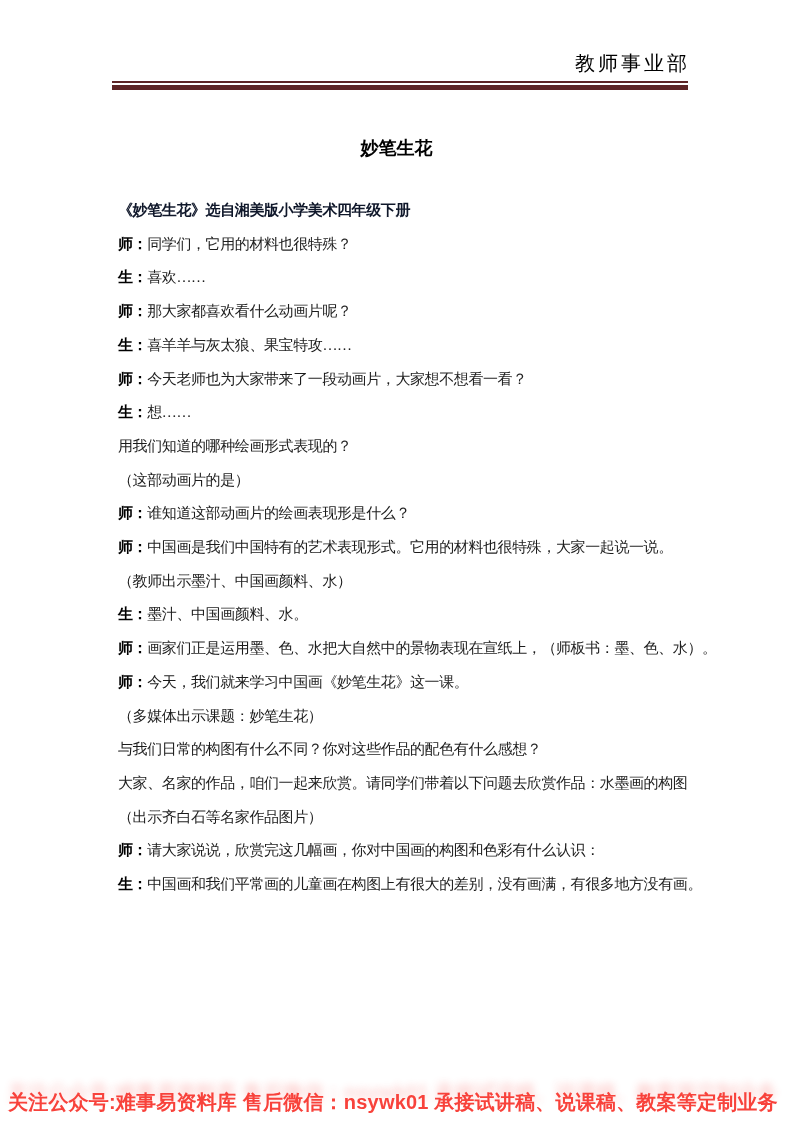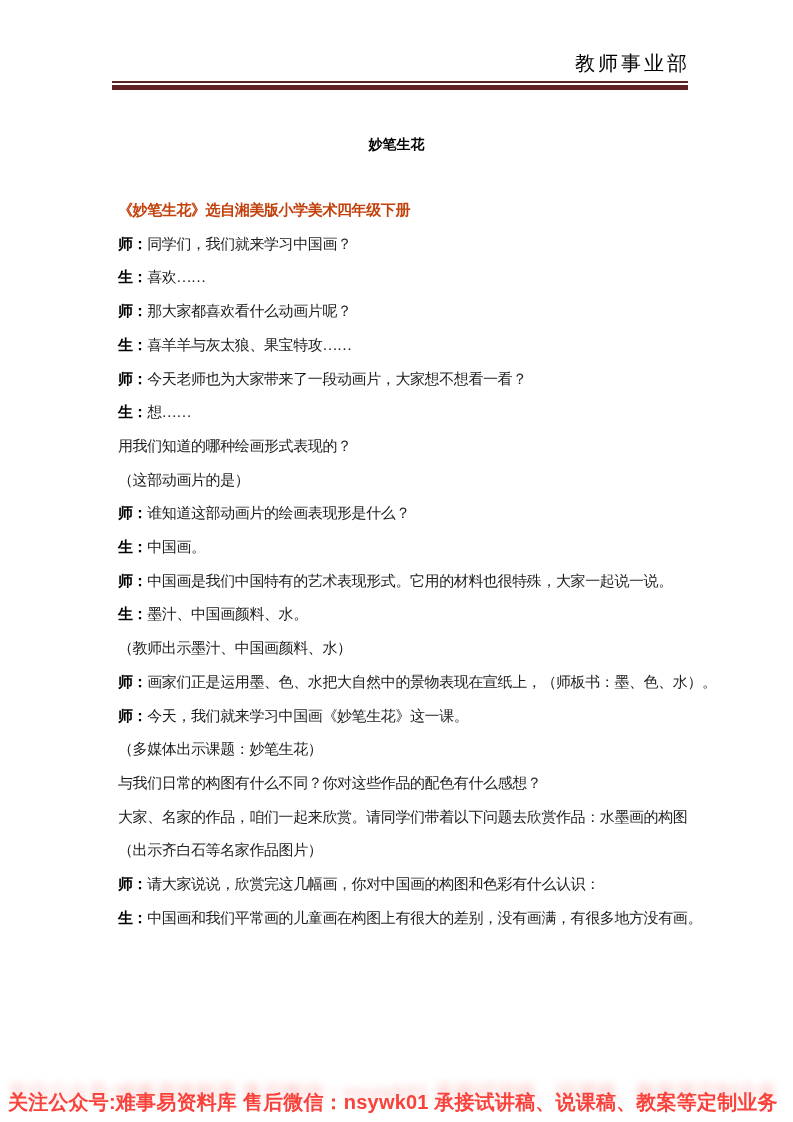--- a/index.html
+++ b/index.html
@@ -19,35 +19,35 @@
     font-family:"Liberation Serif", serif;
   }
   .header-rule { position:absolute; left:112px; top:81px; width:576px; }
   .header-rule .thin  { height:1.5px; background:#5e2526; }
   .header-rule .gap   { height:2px; }
   .header-rule .thick { height:5px; background:#5e2526; }
   .doc-title {
     position:absolute;
     left:0; top:136px; width:100%;
     text-align:center;
-    font-size:14px;
+    font-size:18px;
     font-weight:bold;
     color:#000;
   }
   .body-lines {
     position:absolute;
     left:118px; top:194px; width:580px;
     font-size:15px;
     line-height:33.7px;
     letter-spacing:-0.4px;
     color:#1c1c1c;
   }
   .line { white-space:nowrap; }
   .line .prefix { font-weight:bold; color:#000; }
-  .line.bold { font-weight:bold; color:#c2410c; }
+  .line.bold { font-weight:bold; color:#0f172a; }
   .footer-promo {
     position:absolute;
     left:8px; top:1089px; width:779px;
     font-family:"Liberation Sans", sans-serif;
     font-weight:bold;
     font-size:20px;
     letter-spacing:0.2px;
     white-space:nowrap;
     color:#f8423b;
     text-shadow:0 -10px 7px rgba(248,66,59,0.22);
@@ -68,21 +68,21 @@
 
   <div class="doc-title">妙笔生花</div>
 
   <div class="body-lines">
 
       <div class="line bold">
         <span class="prefix"></span><span class="text">《妙笔生花》选自湘美版小学美术四年级下册</span>
       </div>
 
       <div class="line">
-        <span class="prefix">师：</span><span class="text">同学们，我们就来学习中国画？</span>
+        <span class="prefix">师：</span><span class="text">同学们，它用的材料也很特殊？</span>
       </div>
 
       <div class="line">
         <span class="prefix">生：</span><span class="text">喜欢……</span>
       </div>
 
       <div class="line">
         <span class="prefix">师：</span><span class="text">那大家都喜欢看什么动画片呢？</span>
       </div>
 
@@ -104,34 +104,31 @@
       </div>
 
       <div class="line">
         <span class="prefix"></span><span class="text">（这部动画片的是）</span>
       </div>
 
       <div class="line">
         <span class="prefix">师：</span><span class="text">谁知道这部动画片的绘画表现形是什么？</span>
       </div>
 
-      <div class="line">
-        <span class="prefix">生：</span><span class="text">中国画。</span>
-      </div>
 
       <div class="line">
         <span class="prefix">师：</span><span class="text">中国画是我们中国特有的艺术表现形式。它用的材料也很特殊，大家一起说一说。</span>
       </div>
 
       <div class="line">
-        <span class="prefix">生：</span><span class="text">墨汁、中国画颜料、水。</span>
+        <span class="prefix"></span><span class="text">（教师出示墨汁、中国画颜料、水）</span>
       </div>
 
       <div class="line">
-        <span class="prefix"></span><span class="text">（教师出示墨汁、中国画颜料、水）</span>
+        <span class="prefix">生：</span><span class="text">墨汁、中国画颜料、水。</span>
       </div>
 
       <div class="line">
         <span class="prefix">师：</span><span class="text">画家们正是运用墨、色、水把大自然中的景物表现在宣纸上，（师板书：墨、色、水）。</span>
       </div>
 
       <div class="line">
         <span class="prefix">师：</span><span class="text">今天，我们就来学习中国画《妙笔生花》这一课。</span>
       </div>
 

